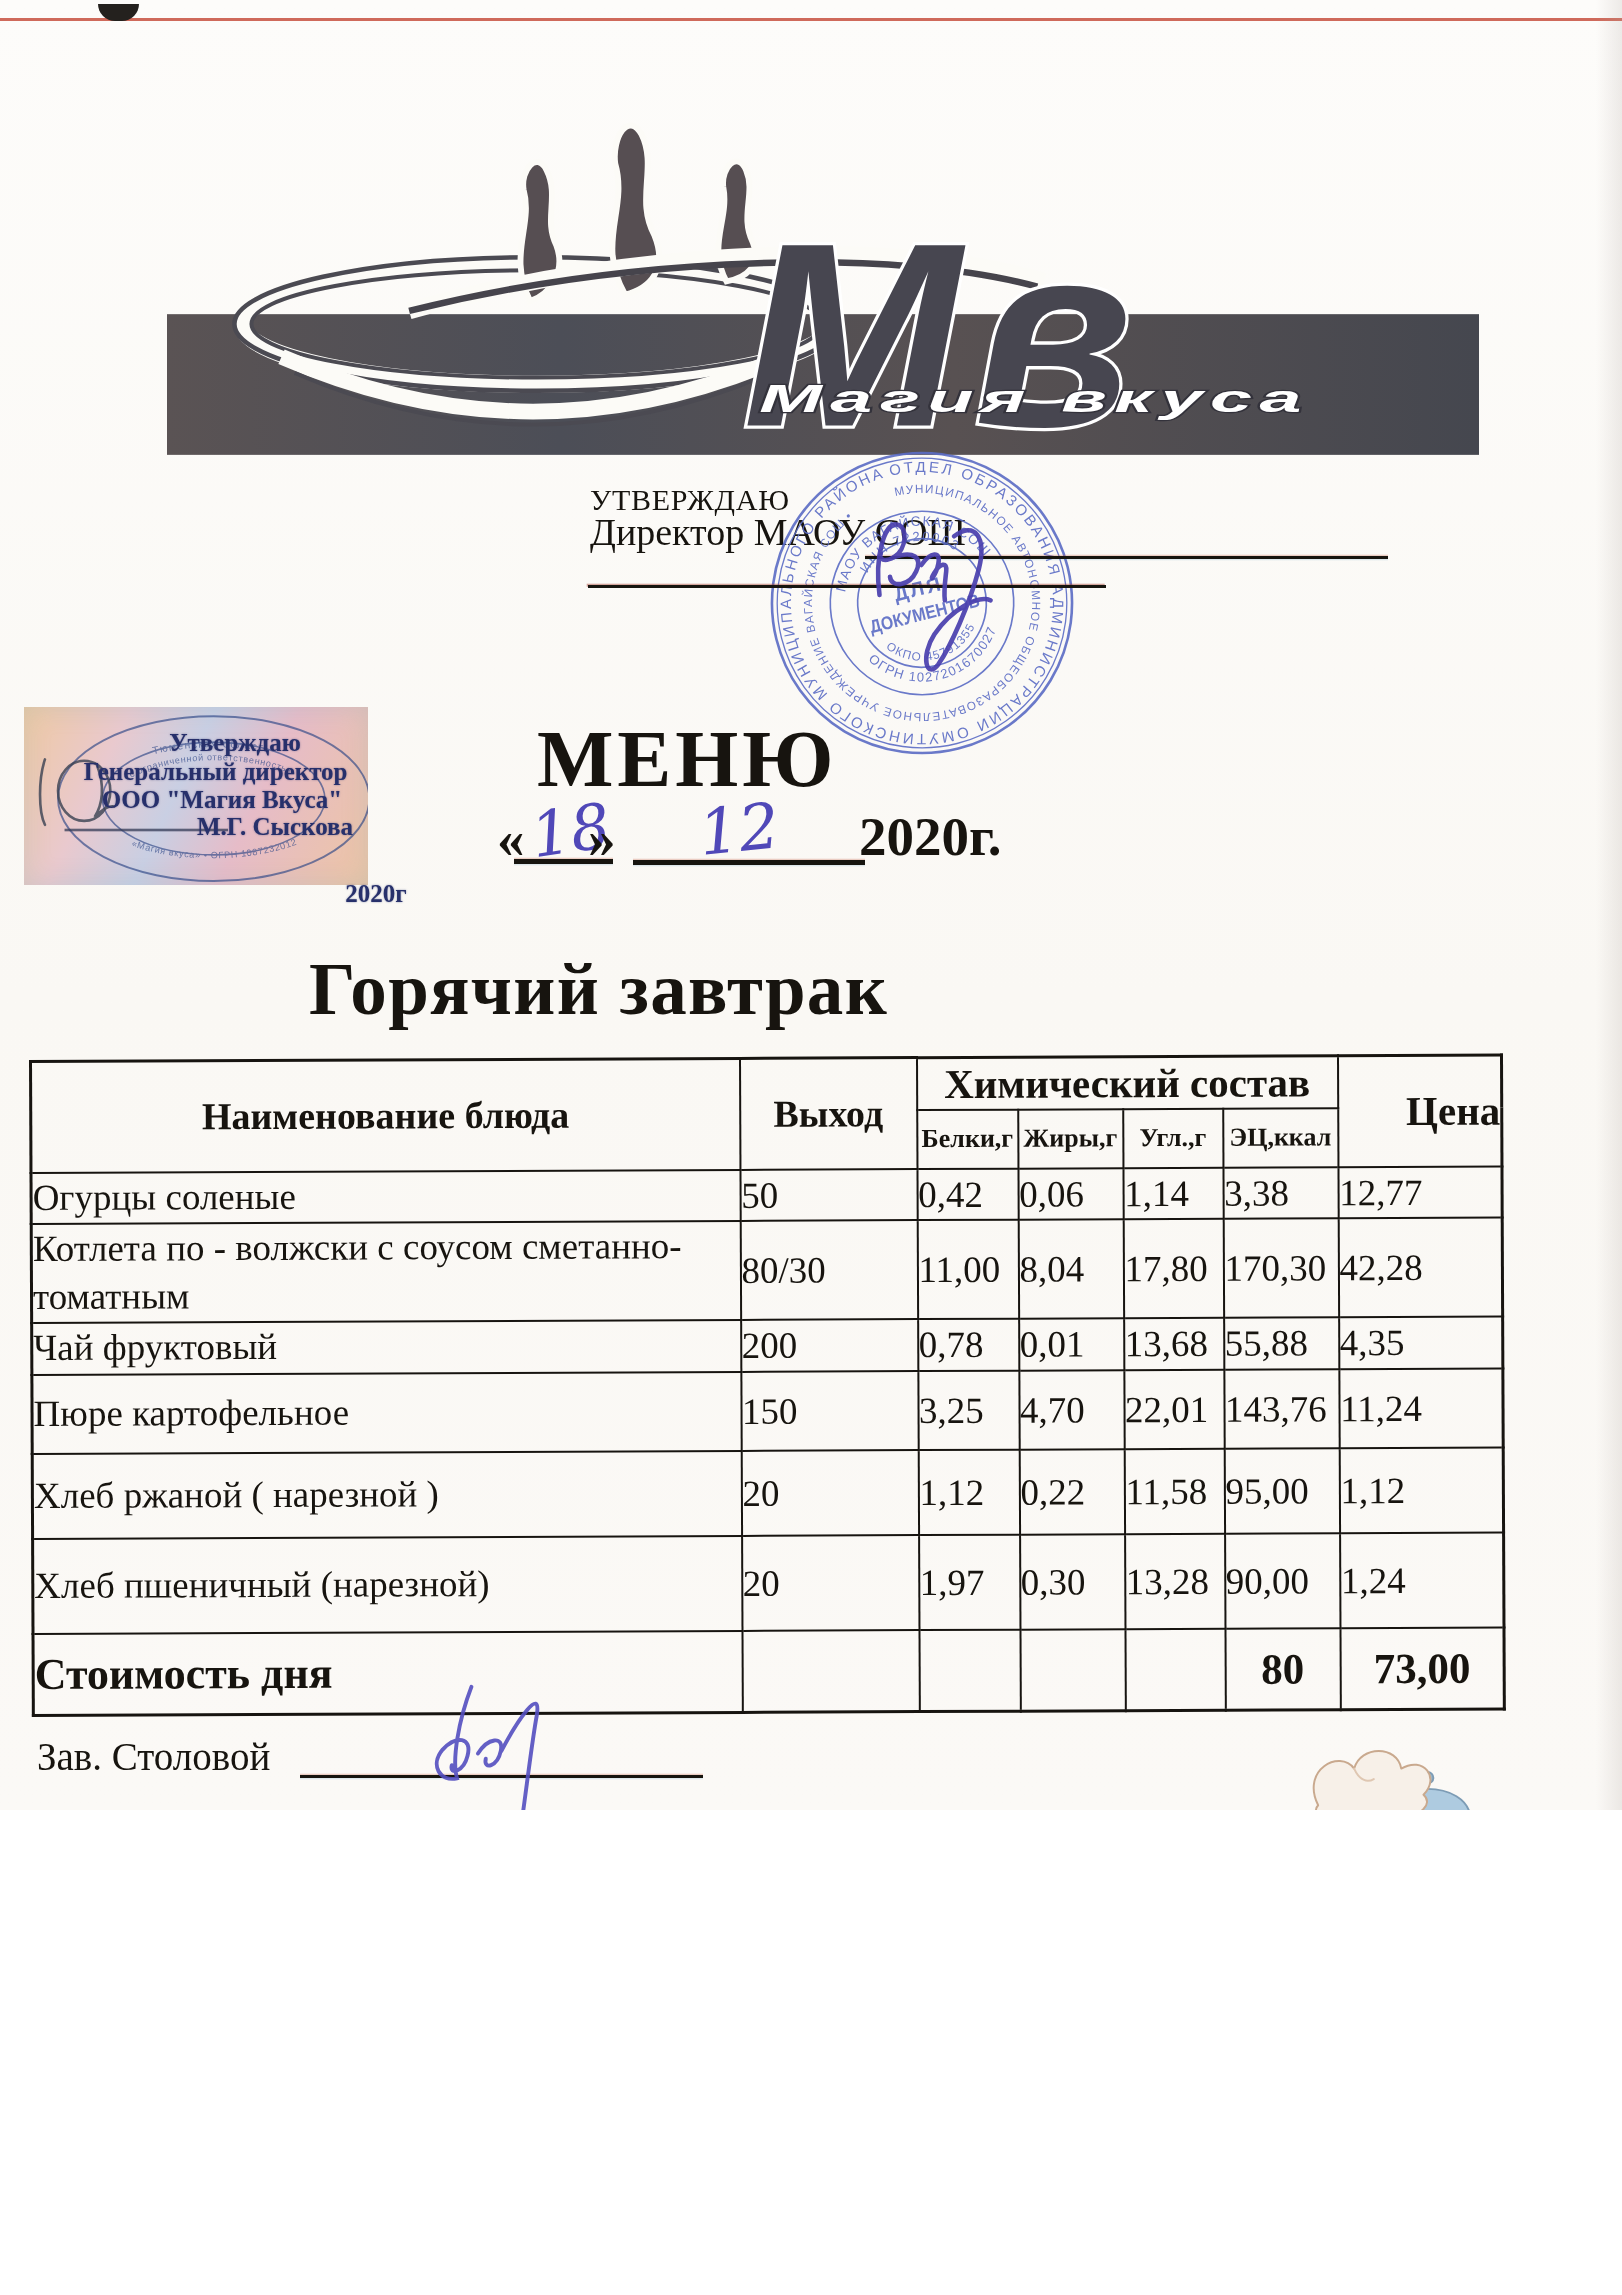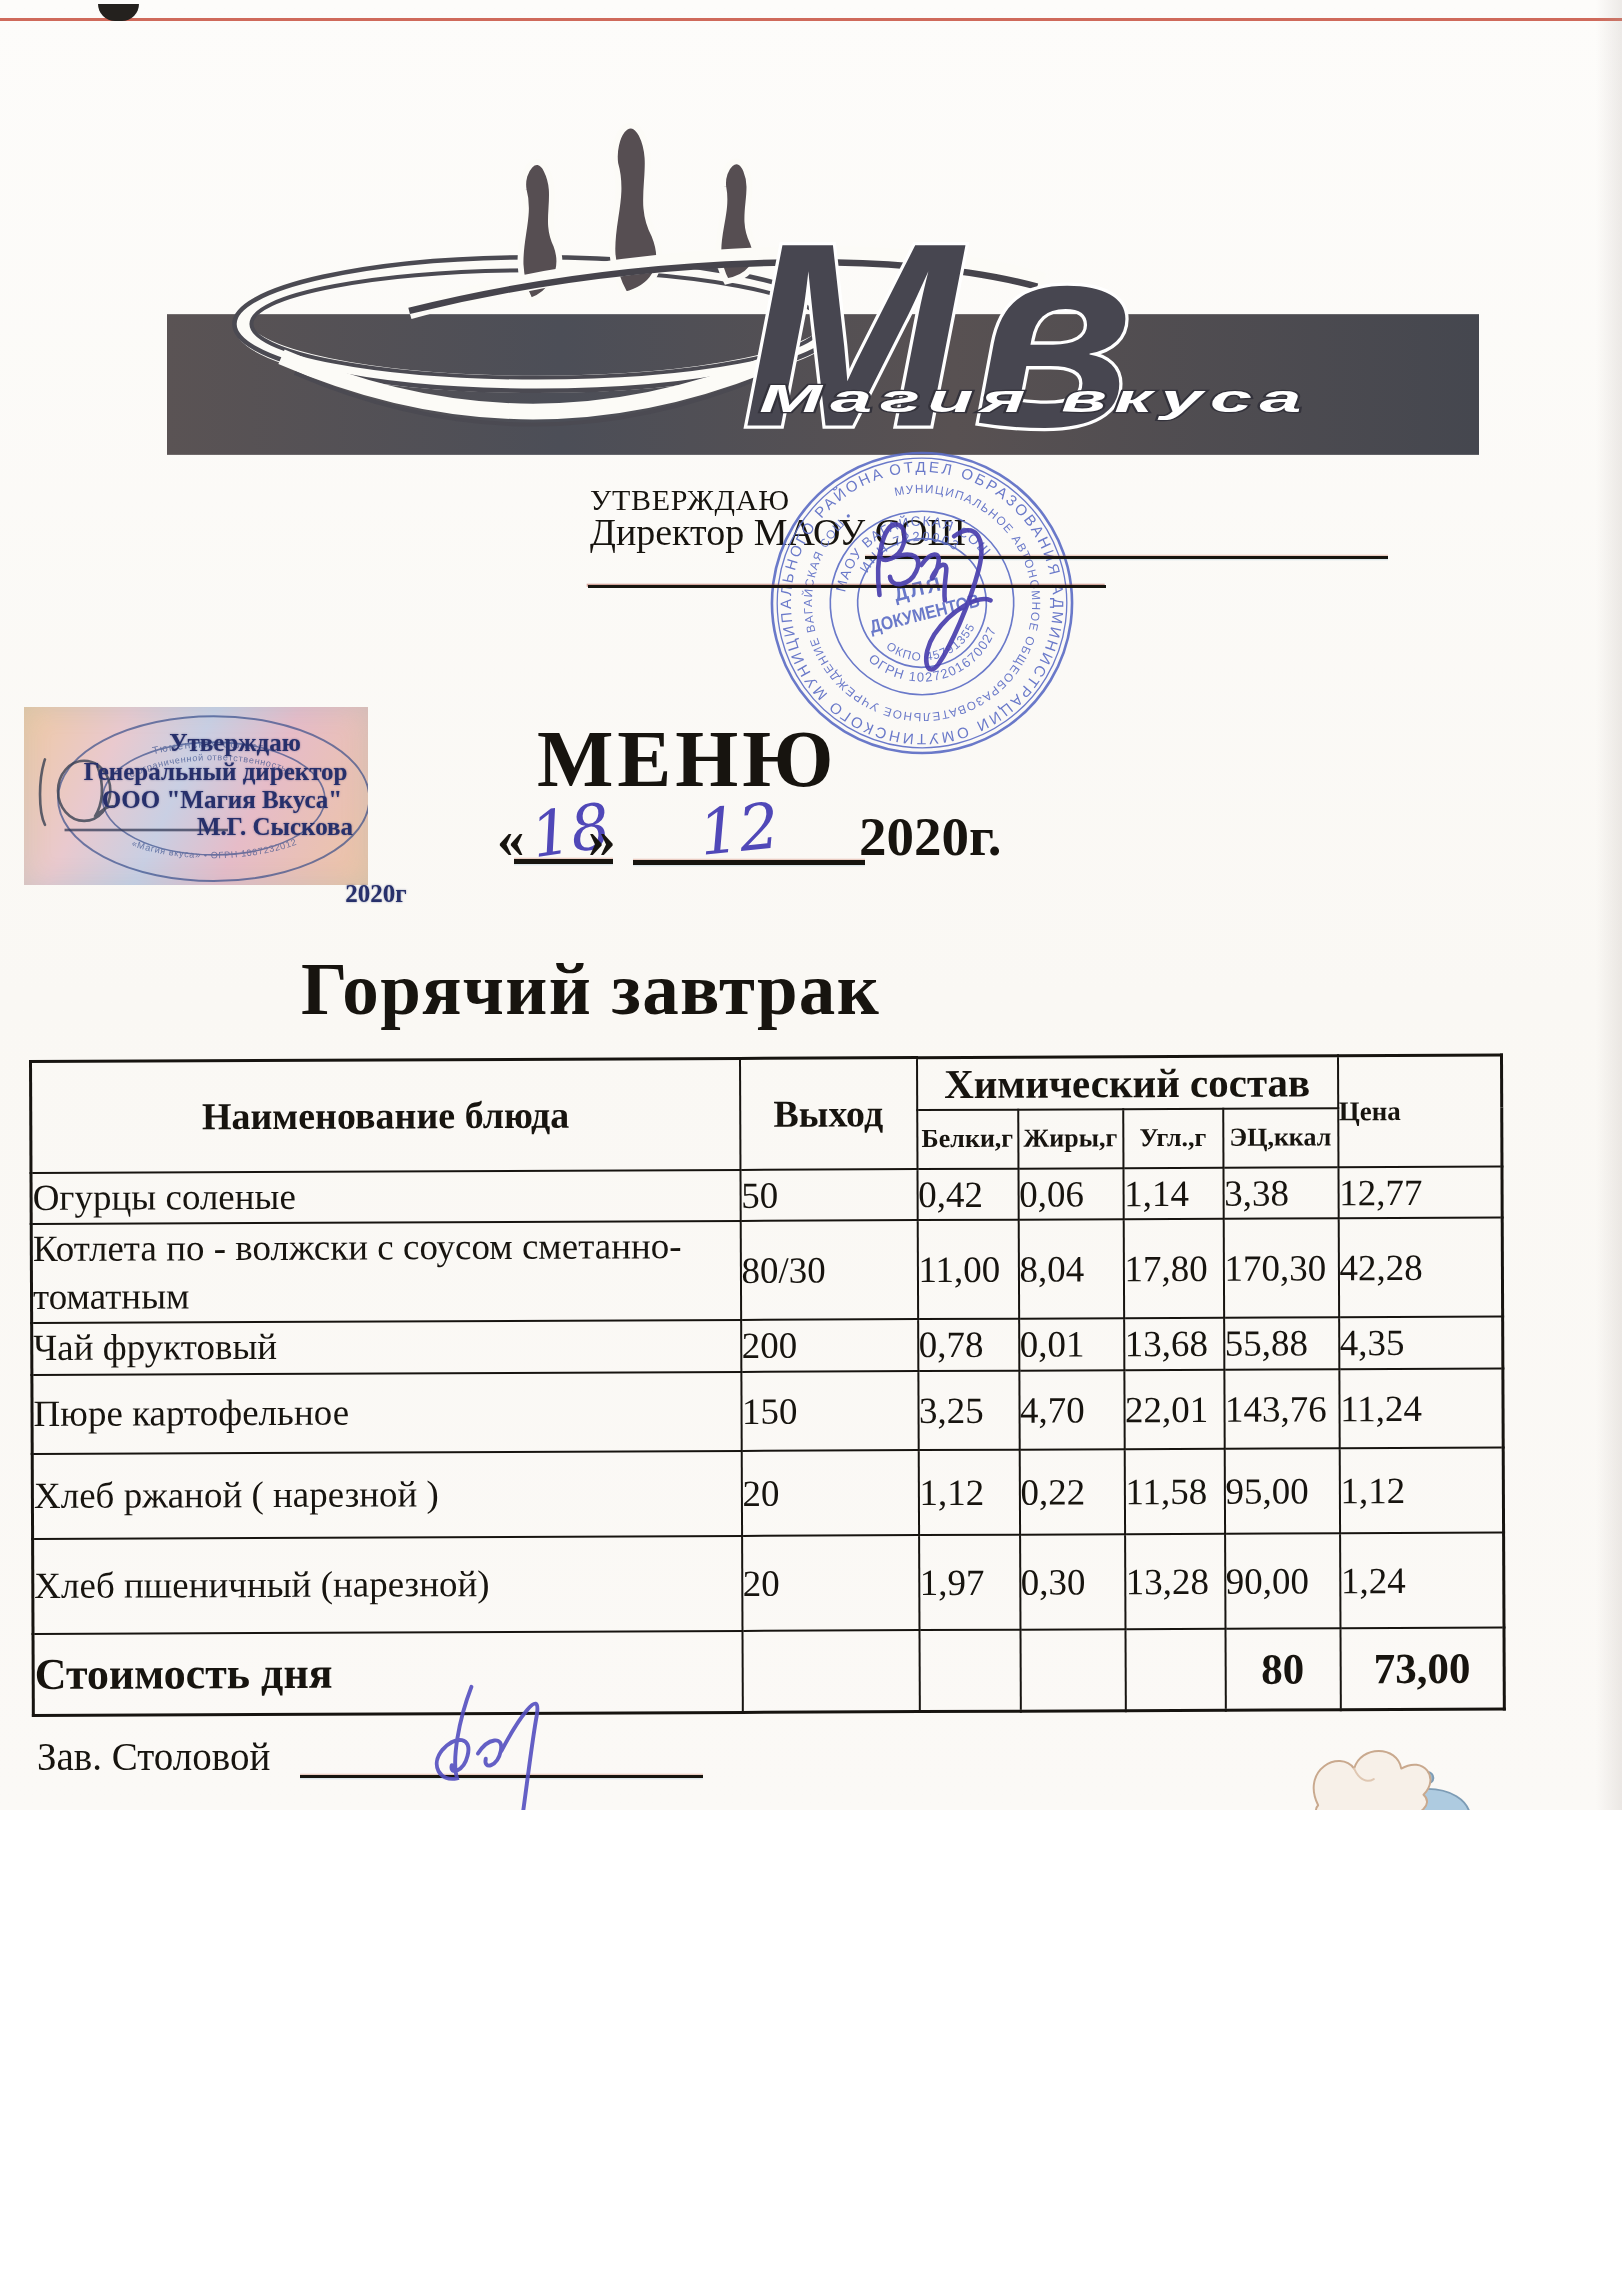--- a/index.html
+++ b/index.html
@@ -8,29 +8,29 @@
   .top-line{position:absolute;left:0;top:17.7px;width:1623px;height:3.3px;background:#cf6a5b;}
   .top-blob{position:absolute;left:98px;top:3.9px;width:41px;height:17px;background:#24211e;border-radius:0 0 19.6px 19.6px;}
   .abs{position:absolute;}
   .ink-line{position:absolute;background:#17150f;box-shadow:0 -1.3px 0 rgba(195,90,62,0.28),0 1.3px 0 rgba(90,150,190,0.18);}
   .doc-text{position:absolute;white-space:nowrap;}
   .t-approve{font-size:30px;letter-spacing:0.7px;}
   .t-director{font-size:38px;}
   .t-menu{font-size:81px;font-weight:bold;letter-spacing:3.9px;}
   .t-datechar{font-size:55px;font-weight:bold;}
   .t-hand{font-family:"DejaVu Serif",serif;font-style:italic;color:#5048b8;}
-  .t-section{font-size:73px;font-weight:bold;letter-spacing:1.3px;}
+  .t-section{font-size:73px;font-weight:bold;letter-spacing:1.3px;margin-left:8px;}
   .t-sign{font-size:39px;}
   .menu-table{position:absolute;left:29.4px;top:1060px;width:1472px;border-collapse:collapse;table-layout:fixed;transform:rotate(-0.25deg);transform-origin:left top;}
   .menu-table th,.menu-table td{border:2px solid #171410;vertical-align:middle;padding:0;}
   .menu-table{border:3.3px solid #171410;}
   .h-name{font-size:38px;font-weight:bold;text-align:center;}
   .h-out{font-size:38px;font-weight:bold;text-align:center;}
   .h-chem{font-size:41px;font-weight:bold;text-align:center;}
-  .h-price{font-size:27px;font-weight:bold;text-align:left;}
+  .h-price{font-size:41px;font-weight:bold;text-align:right;}
   .h-sub{font-size:26px;font-weight:bold;text-align:center;}
   .c-name{font-size:37px;text-align:left;padding-left:9.2px;line-height:1.3;}
   .c-val{font-size:37px;text-align:left;margin-top:48px;}
   .c-total-label{font-size:44px;font-weight:bold;text-align:left;padding-left:9.2px;}
   .c-total-val{font-size:43px;font-weight:bold;text-align:center;}
   .left-stamp{position:absolute;left:24px;top:707px;width:344px;height:178px;background:linear-gradient(115deg,#efc9a2 0%,#e9c9ce 25%,#c9cfe3 45%,#e6bcc8 65%,#edc5a4 100%);box-shadow:inset 0 0 26px rgba(130,180,190,0.25);}
   .ls-text{position:absolute;width:100%;text-align:center;font-weight:bold;color:#27306b;text-shadow:0 0 2px rgba(39,48,107,0.55);font-size:25px;white-space:nowrap;}
   svg text{font-family:"Liberation Sans",sans-serif;}
 </style>
 </head>

